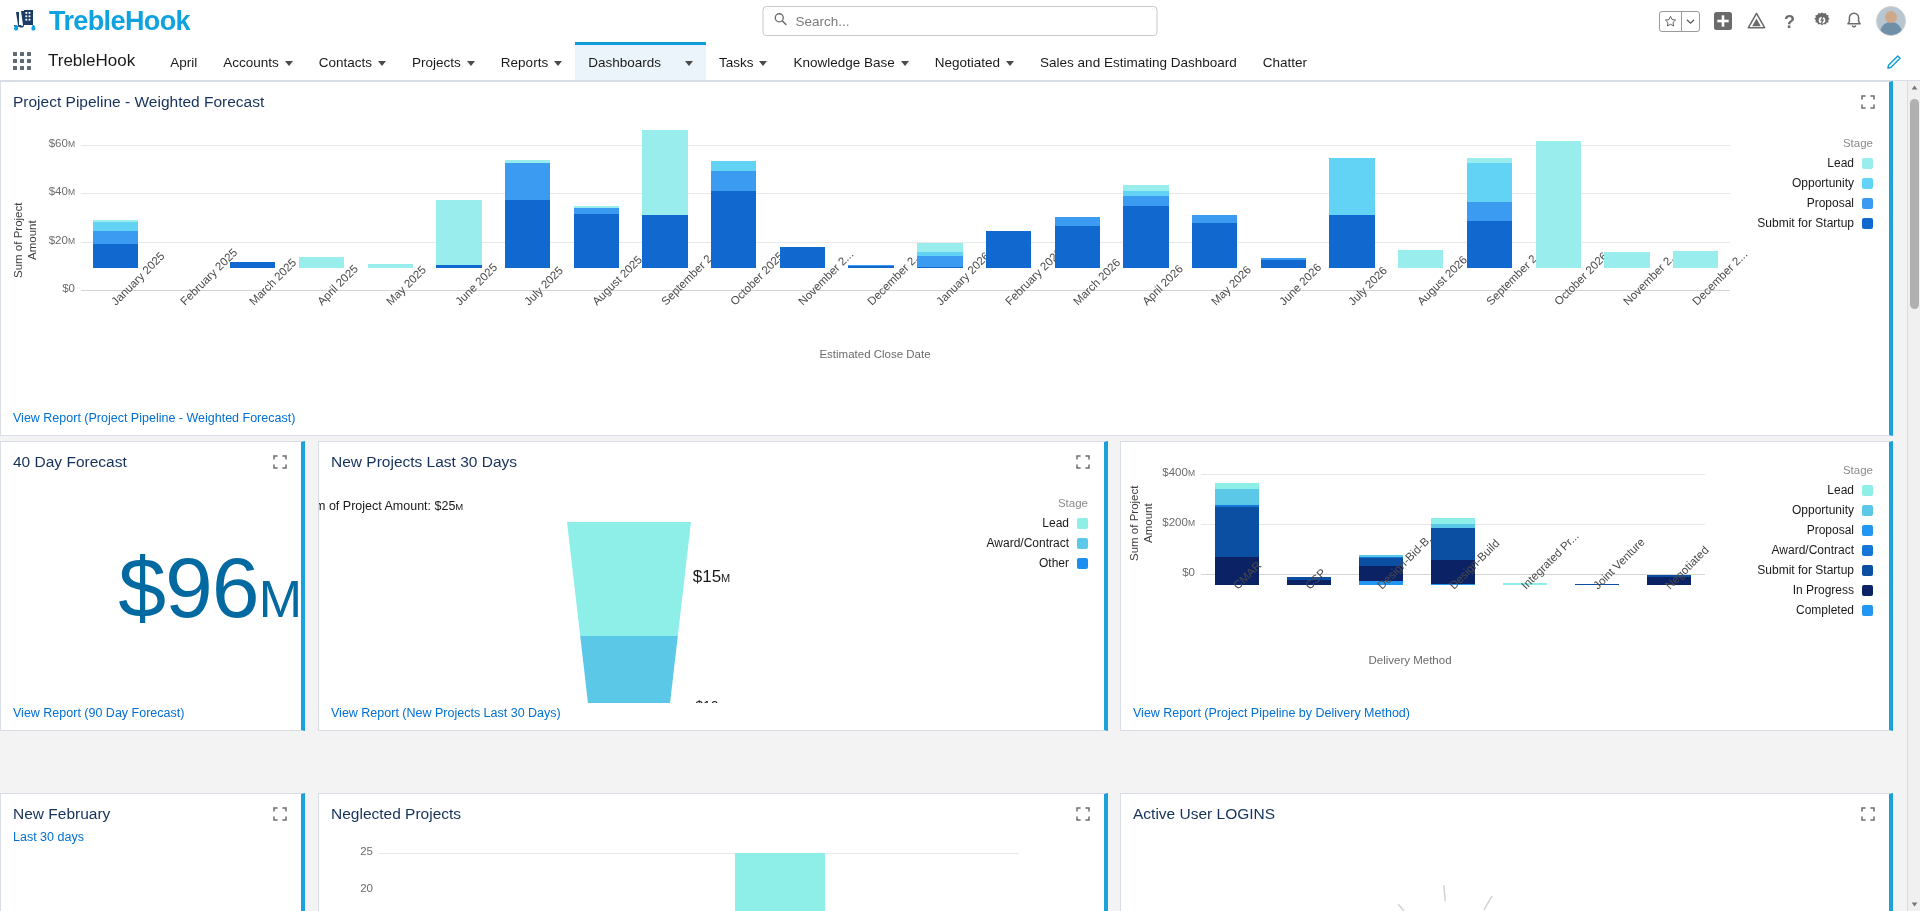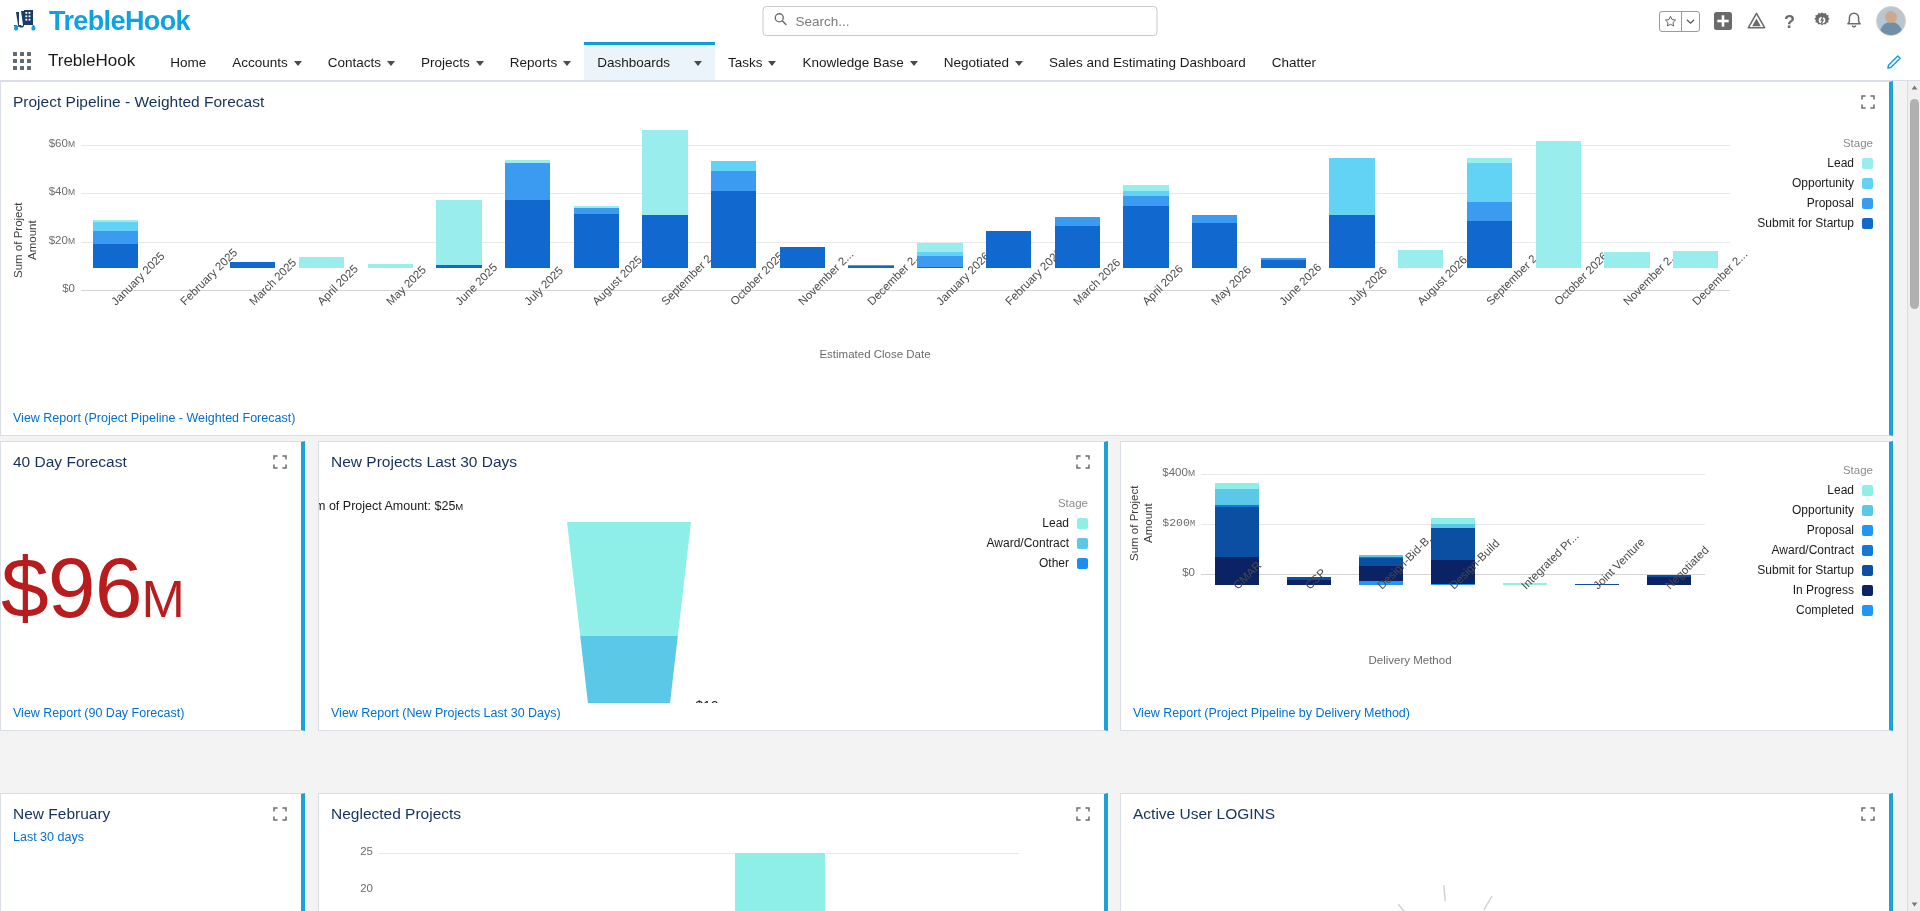--- a/index.html
+++ b/index.html
@@ -139,21 +139,21 @@
     display: flex; align-items: center; justify-content: flex-end;
     gap: 8px; margin-bottom: 6px;
   }
   .legend-label { font-size: 12px; color: #1a1a1a; white-space: nowrap; }
   .legend-swatch { width: 11px; height: 11px; border-radius: 2px; flex: 0 0 auto; }
 
   
   .metric-val {
     position: absolute; left: 0; right: 0; top: 50%;
     transform: translateY(-52%);
-    text-align: left; font-size: 86px; color: #b91c1c;
+    text-align: right; font-size: 86px; color: #0369a1;
     line-height: 1; letter-spacing: -1px;
   }
   .metric-val .sfx { font-size: 52px; }
 
   
   .funnel-total {
     position: absolute; width: 100%; text-align: center;
     font-size: 12.5px; color: #1a1a1a;
   }
   .funnel-total .sm { font-size: 9.5px; }
@@ -276,21 +276,21 @@
         <i></i>
         <i></i>
         <i></i>
         <i></i>
         <i></i>
       </span>
   </div>
   <div class="app-name">TrebleHook</div>
   <div class="nav-items" id="nav-items">
       <div class="nav-item">
-        <span>Home</span>
+        <span>April</span>
       </div>
       <div class="nav-item">
         <span>Accounts</span>
         <span class="nav-caret"></span>
       </div>
       <div class="nav-item">
         <span>Contacts</span>
         <span class="nav-caret"></span>
       </div>
       <div class="nav-item">
@@ -541,20 +541,21 @@
           </div>
           <div class="legend-row">
             <span class="legend-label">Award/Contract</span>
             <span class="legend-swatch" style="background: rgb(91, 200, 232);"></span>
           </div>
           <div class="legend-row">
             <span class="legend-label">Other</span>
             <span class="legend-swatch" style="background: rgb(27, 142, 242);"></span>
           </div>
         </div>
+    <div class="funnel-seg-label" style="left: 0px; right: 330px; top: 92px;">$15<span class="sm">M</span></div>
         <div class="funnel-seg-label small" style="left: 0px; right: 330px; top: 187px;">$10<span class="sm">M</span></div>
       </div>
     <div class="w-foot">
       <a class="w-link">View Report (New Projects Last 30 Days)</a>
     </div>
   </div>
 
   <div class="widget" style="left:1120px; top:360px; width:773px; height:290px;">
     <div class="w-body" id="chart3">
       <div class="axis-label-y" style="left:6px; top:22px; height:118px;">Sum of Project<br>Amount</div>
@@ -586,21 +587,21 @@
             <span class="legend-swatch" style="background: rgb(11, 34, 101);"></span>
           </div>
           <div class="legend-row">
             <span class="legend-label">Completed</span>
             <span class="legend-swatch" style="background: rgb(33, 150, 243);"></span>
           </div>
         </div>
     <div class="axisline" style="left: 80px; top: 132px; width: 504px;"></div>
         <div class="tick-y" style="left: 22px; top: 124px; width: 52px;">$0</div>
         <div class="gridline" style="left: 80px; top: 81.7674px; width: 504px;"></div>
-        <div class="tick-y" style="left: 22px; top: 73.7674px; width: 52px; font-family: Liberation Mono, monospace;">$200<span class="sm">M</span></div>
+        <div class="tick-y" style="left: 22px; top: 73.7674px; width: 52px;">$200<span class="sm">M</span></div>
         <div class="gridline" style="left: 80px; top: 31.5349px; width: 504px;"></div>
         <div class="tick-y" style="left: 22px; top: 23.5349px; width: 52px;">$400<span class="sm">M</span></div>
         <div class="bar-col" style="left: 94.4px; width: 43.2px; bottom: 118px;">
           <div class="bar-seg" style="height: 28.1302px; background: rgb(11, 34, 101);"></div>
           <div class="bar-seg" style="height: 50.2326px; background: rgb(11, 79, 162);"></div>
           <div class="bar-seg" style="height: 2.0093px; background: rgb(18, 119, 214);"></div>
           <div class="bar-seg" style="height: 15.5721px; background: rgb(91, 200, 232);"></div>
           <div class="bar-seg" style="height: 6.53023px; background: rgb(142, 238, 232);"></div>
         </div>
         <div class="xtick" style="left: 110px; top: 141px;">CMAR</div>

